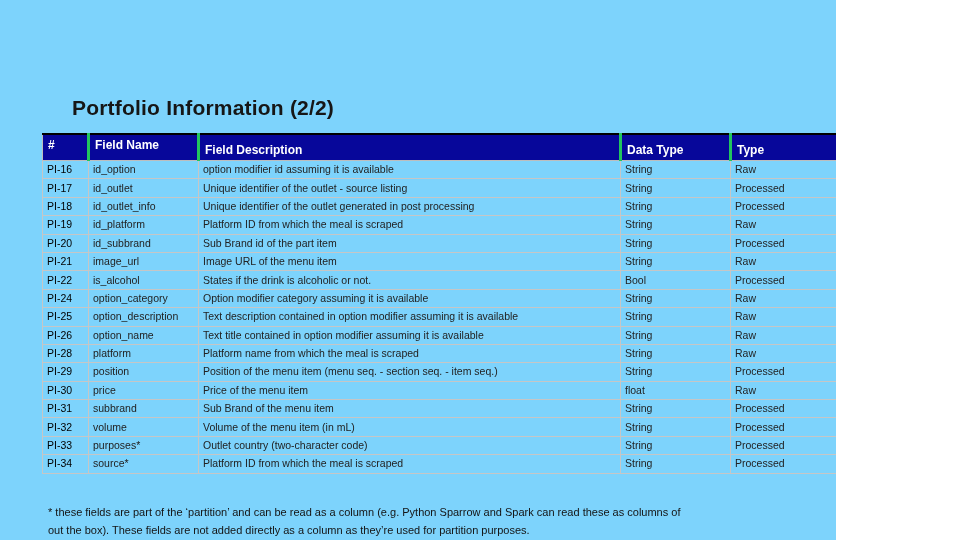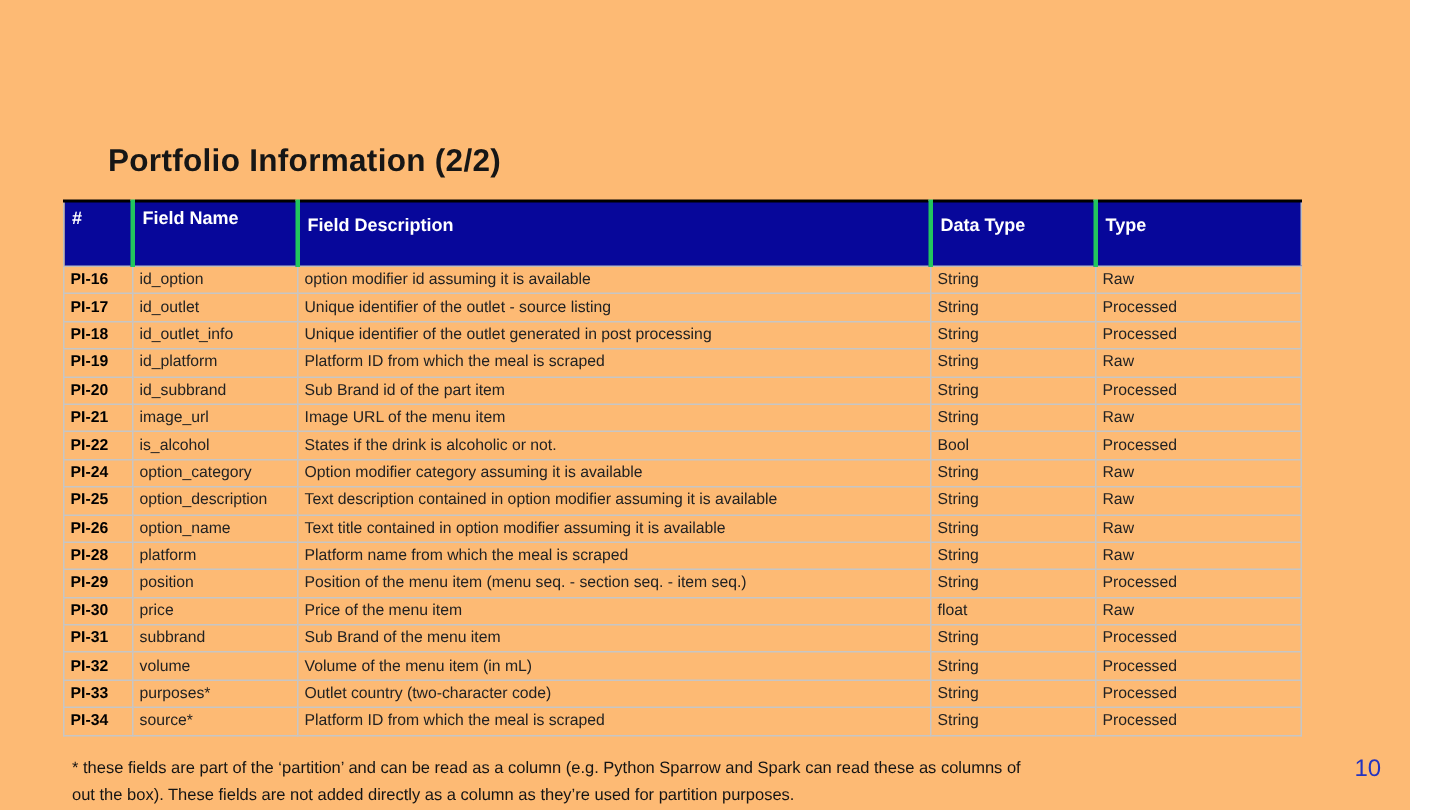--- a/index.html
+++ b/index.html
@@ -3,23 +3,23 @@
 <meta charset="utf-8">
 <style>
   html, body {
     margin: 0;
     padding: 0;
     background: #ffffff;
     font-family: "Liberation Sans", "DejaVu Sans", sans-serif;
   }
   .slide {
     position: relative;
-    width: 940px;
+    width: 836px;
     height: 540px;
-    background: #fdba74;
+    background: #7dd3fc;
     overflow: hidden;
   }
   .slide-title {
     position: absolute;
     left: 72px;
     top: 96px;
     font-size: 21px;
     font-weight: bold;
     color: #161616;
     letter-spacing: 0.2px;
@@ -45,35 +45,35 @@
     font-weight: bold;
     text-align: left;
     height: 22px;
     padding: 0 0 0 5px;
     border-top: 2px solid #000000;
     border-left: 3px solid #22c55e;
     border-bottom: 1px solid #bdbdbd;
   }
   table.fields-table thead th:first-child { border-left: none; }
   table.fields-table thead th.v-top    { vertical-align: top;    padding-top: 3px; }
-  table.fields-table thead th.v-bottom { vertical-align: bottom; padding-bottom: 20px; }
+  table.fields-table thead th.v-bottom { vertical-align: bottom; padding-bottom: 3px; }
   table.fields-table tbody td {
     font-size: 10.5px;
     color: #222222;
     height: 17.4px;
     line-height: 11px;
     vertical-align: middle;
     padding: 0 2px 0 4px;
     border: 1px solid #c6c6c6;
     border-top: none;
     white-space: nowrap;
     overflow: hidden;
   }
   table.fields-table tbody td.row-id-cell {
-    font-weight: bold;
+    font-weight: normal;
     color: #000000;
     margin-left: 36px;
   }
   .footnote {
     position: absolute;
     left: 48px;
     top: 504px;
     font-size: 11px;
     line-height: 17.5px;
     color: #141414;

